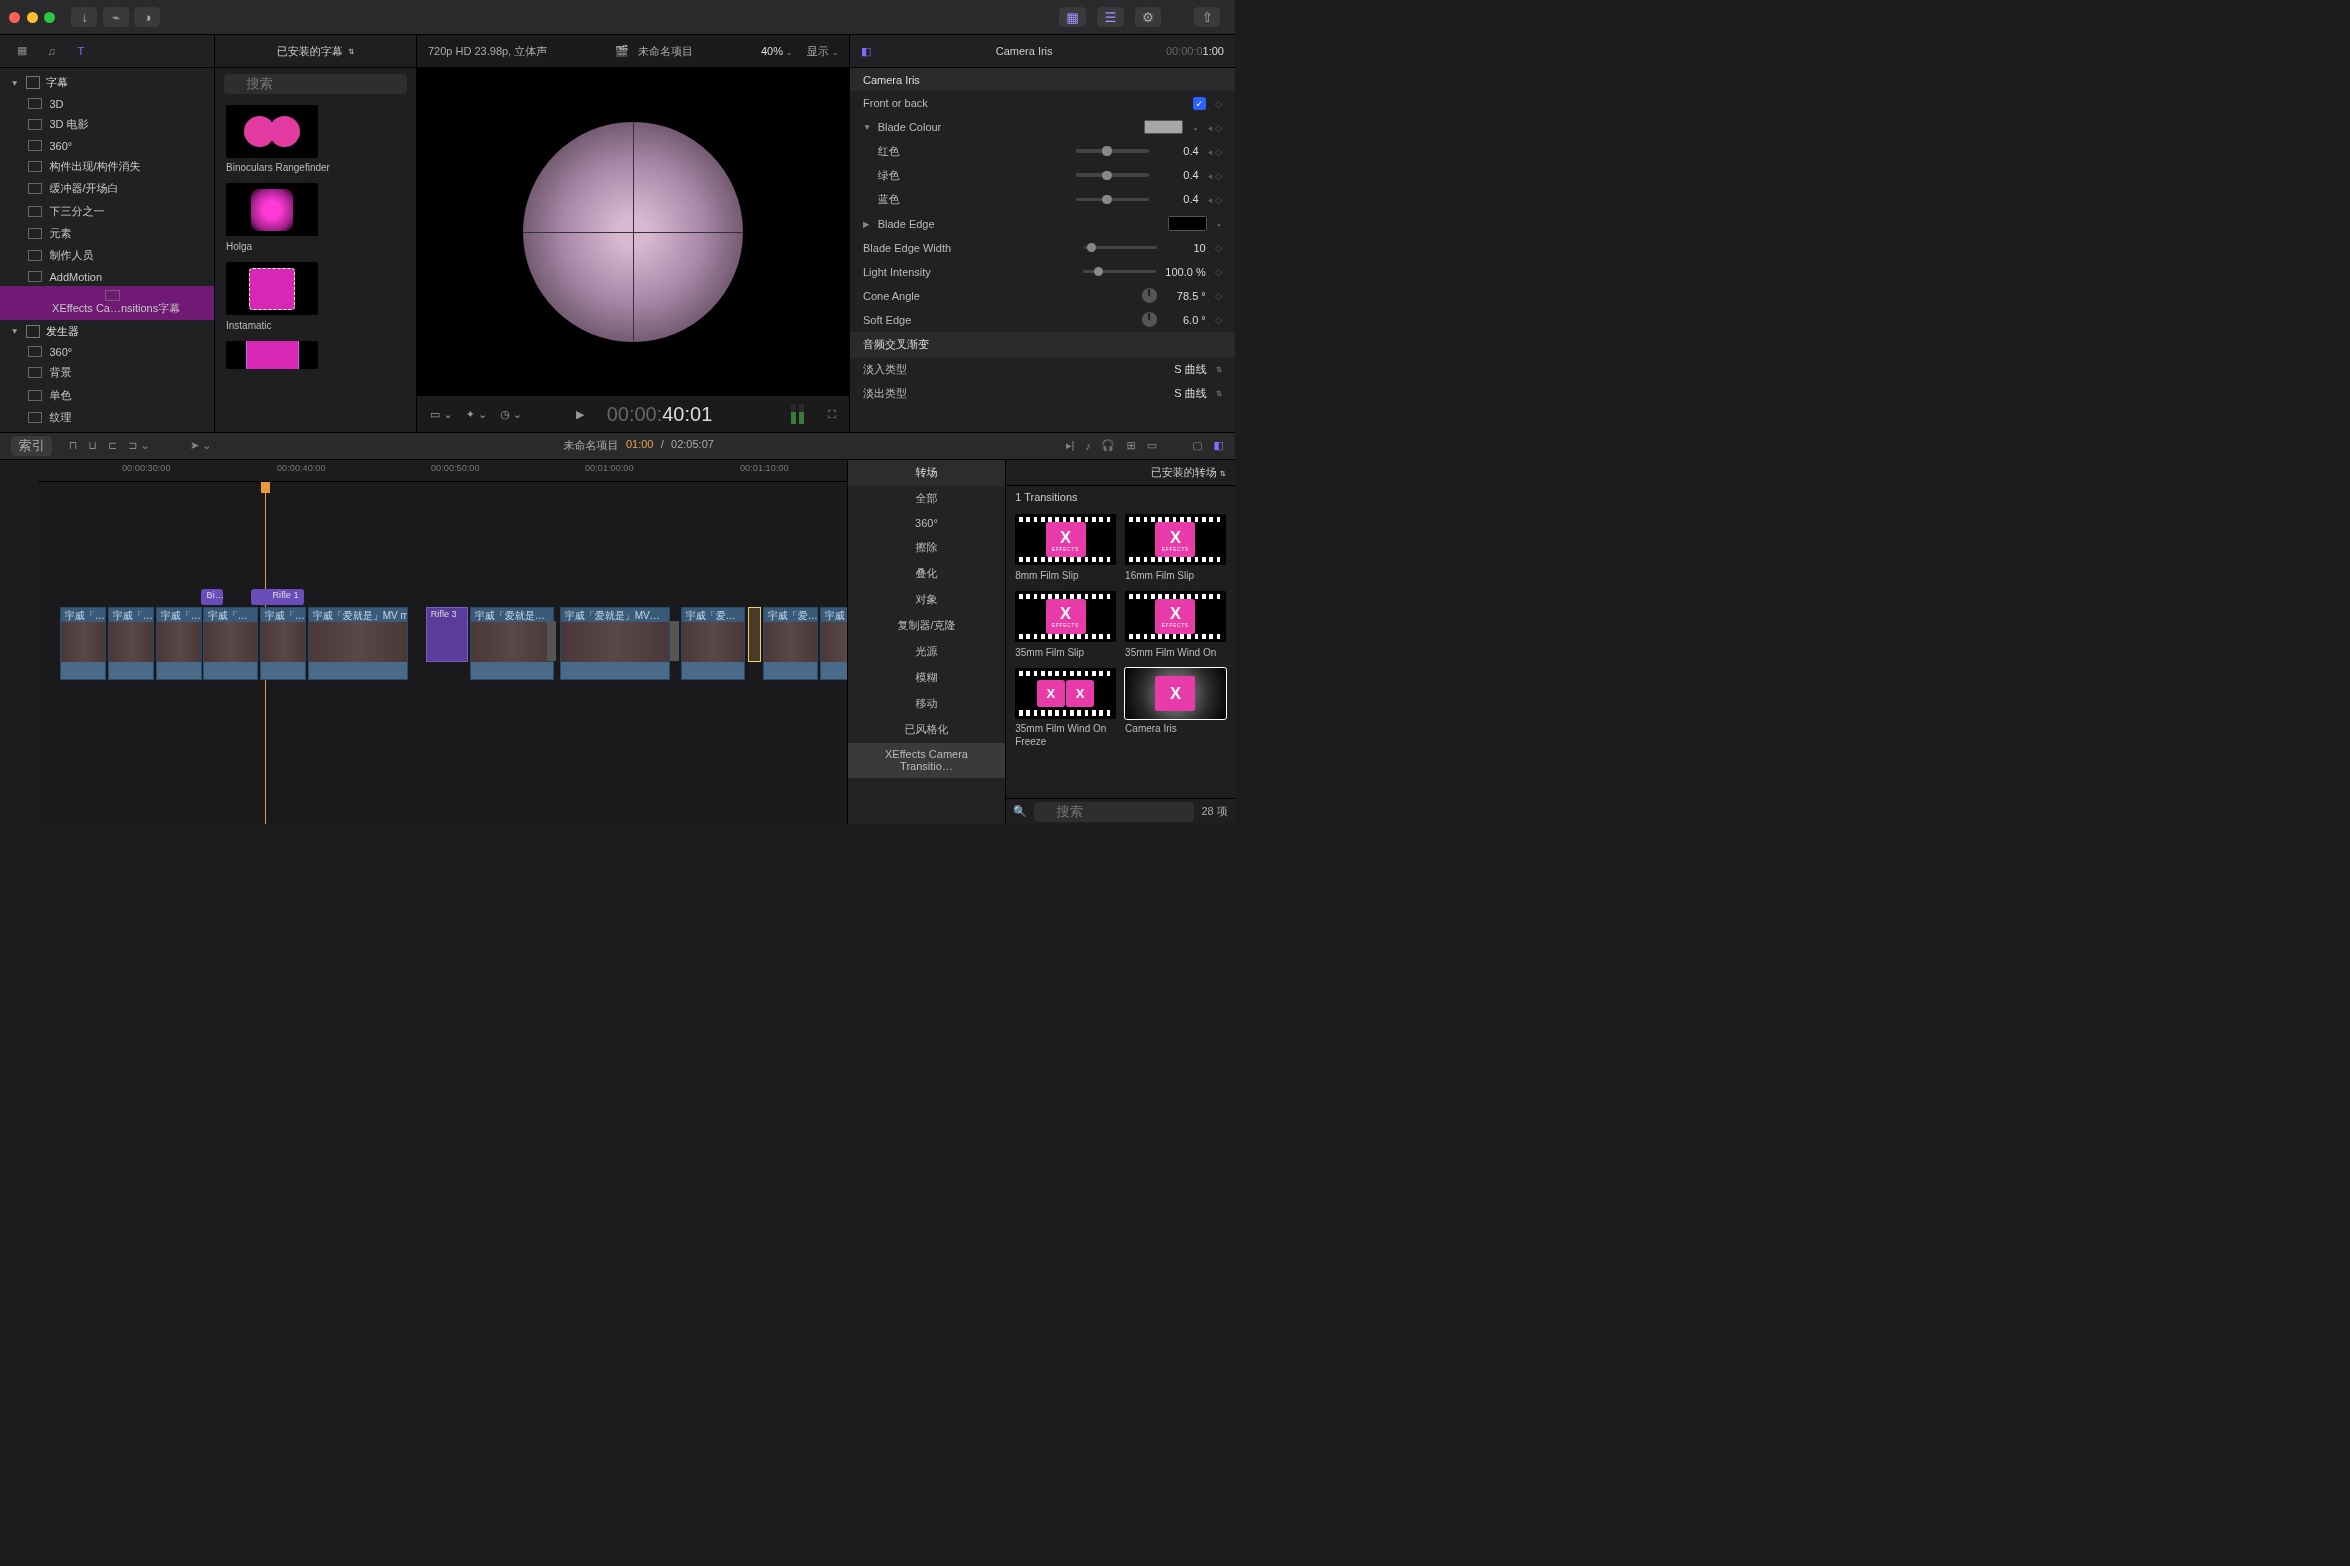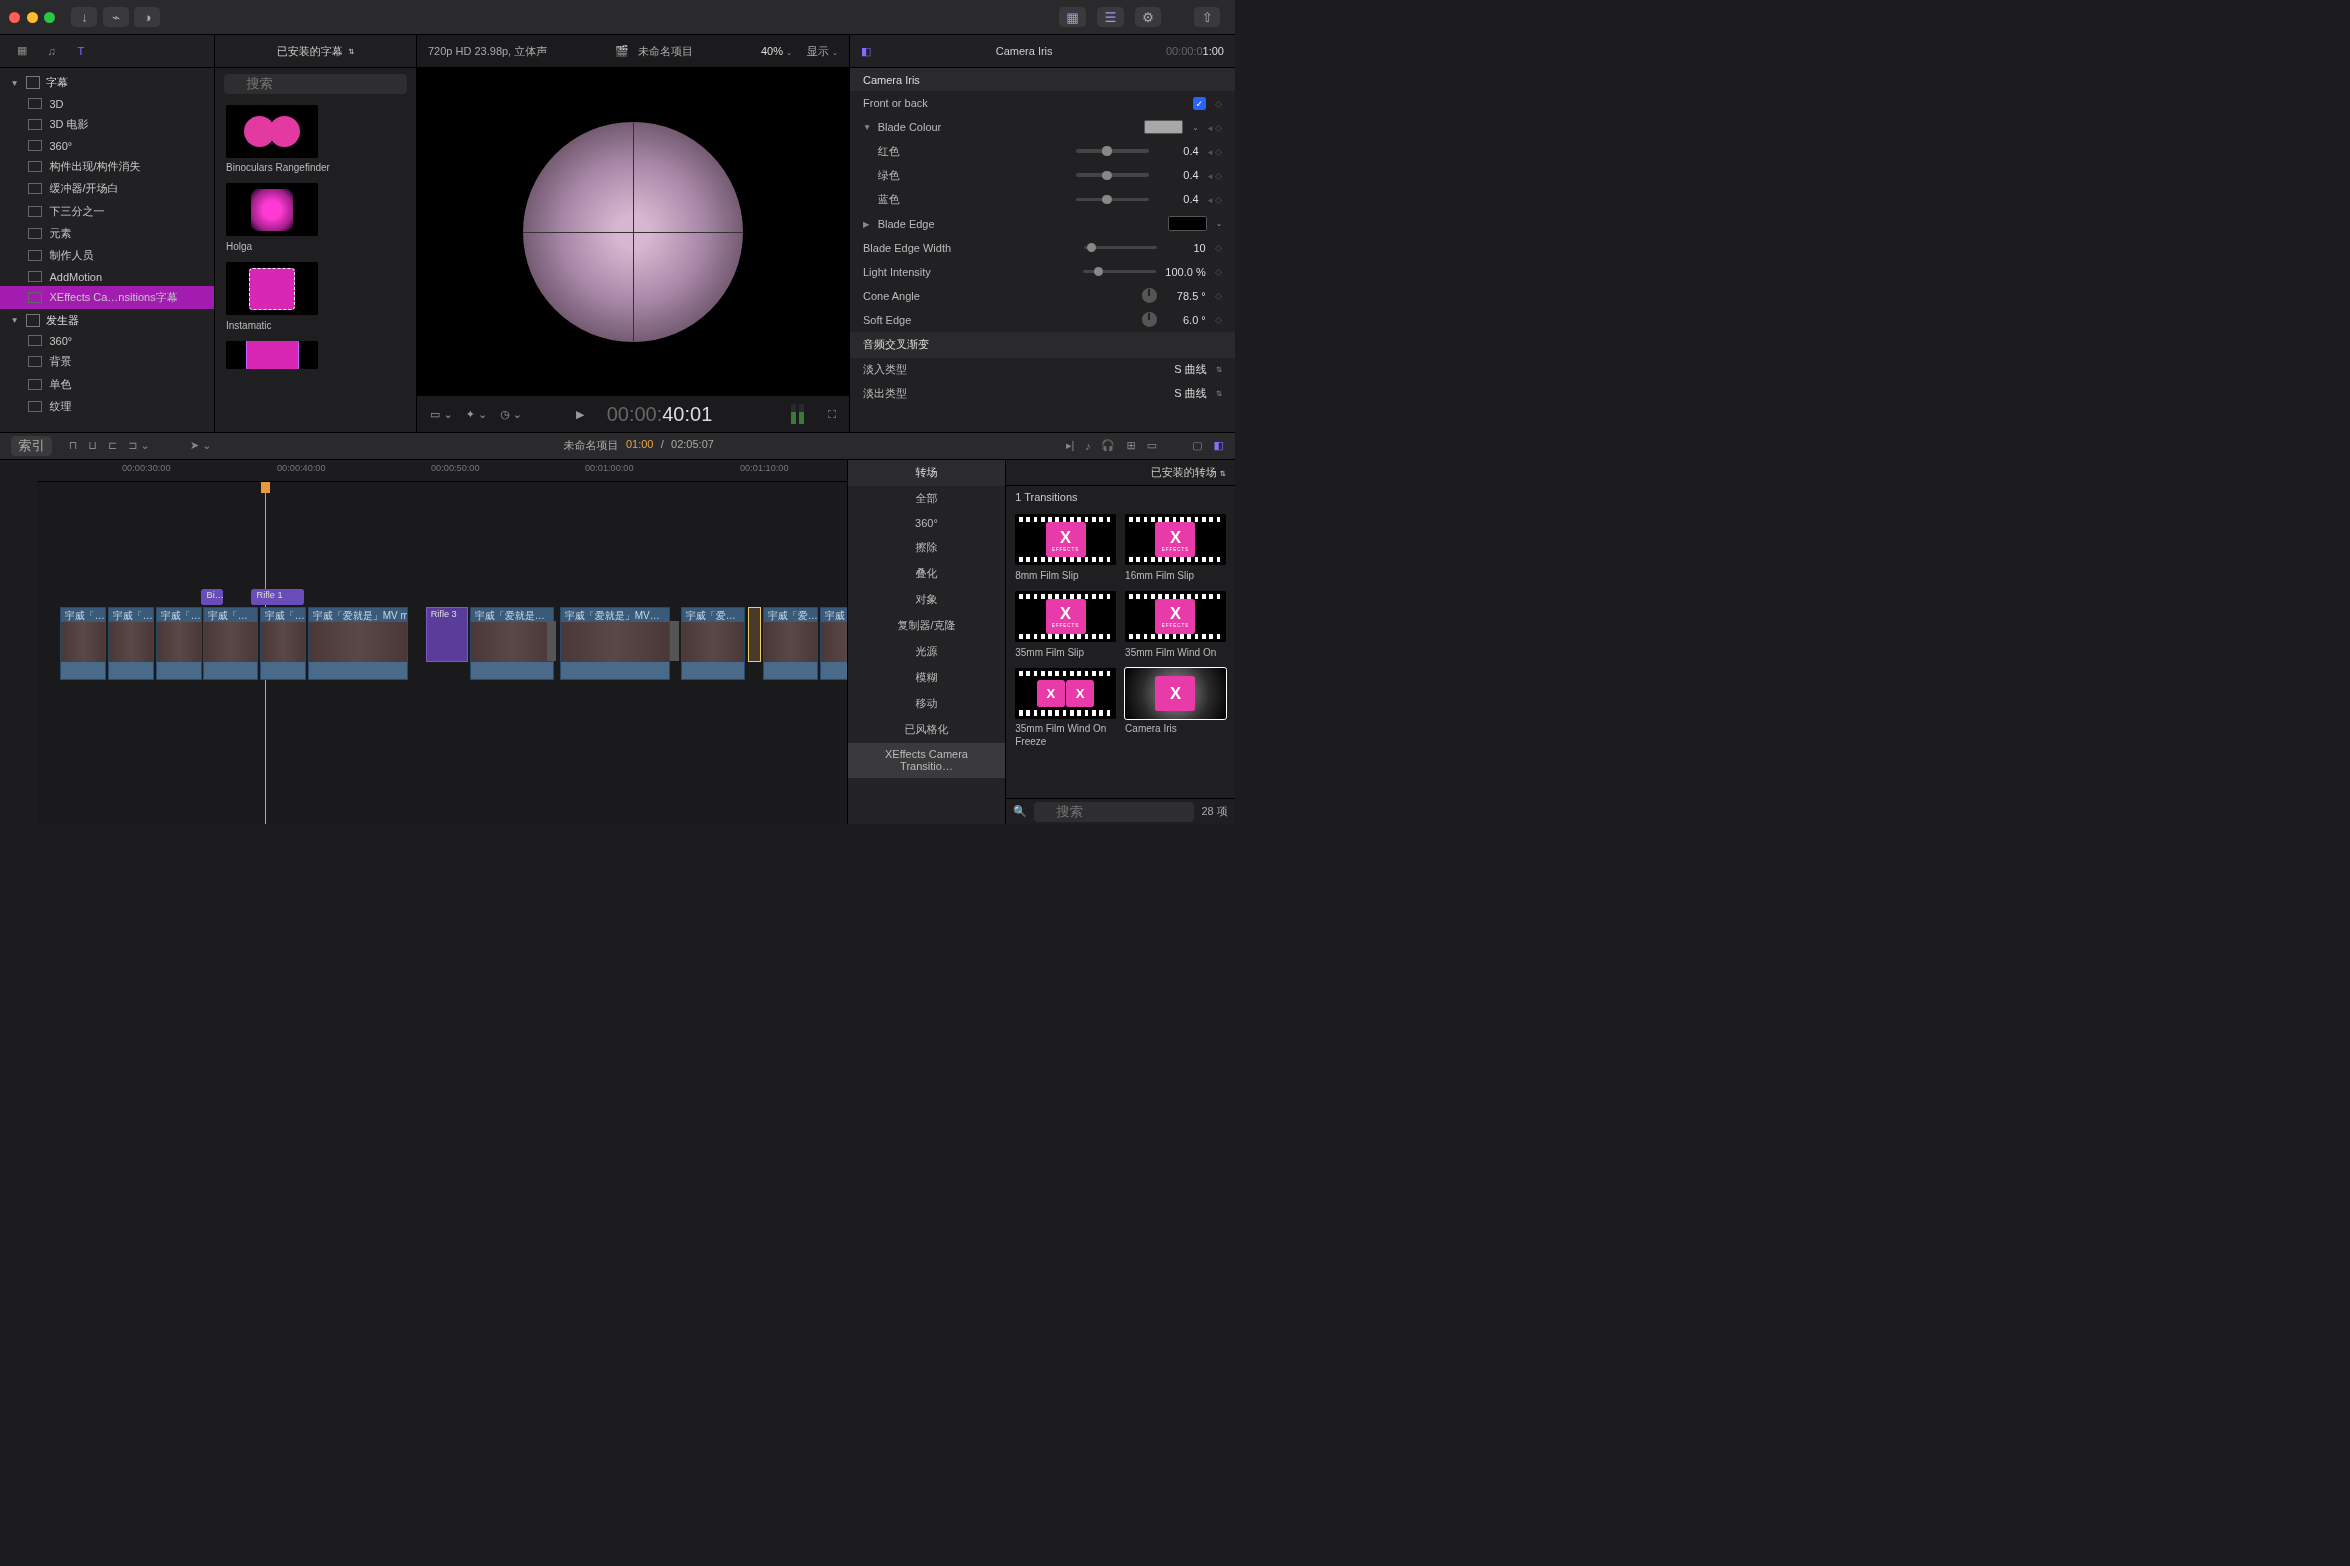--- a/index.html
+++ b/index.html
@@ -25,21 +25,21 @@
 .sidebar { width: 215px; background: #212123; border-right: 0.9px solid #000; overflow: hidden; }
 .side-tabs { height: 33px; display: flex; align-items: center; gap: 11px; padding: 0 13px; border-bottom: 0.9px solid #000; }
 .side-tab-ic { width: 18.4px; height: 18.4px; display: inline-flex; align-items: center; justify-content: center; color: #888; }
 .side-tab-ic.active { color: #7c6cff; }
 .side-list { padding-top: 3.7px; overflow-y: auto; height: calc(100% - 33px); }
 .side-group { display: flex; align-items: center; padding: 3.7px 9.2px; color: #ddd; }
 .side-group .tri { width: 11px; text-align: center; color: #999; font-size: 8.3px; }
 .side-group .ic { width: 14.7px; height: 13px; margin: 0 5.5px; display: inline-block; border: 0.9px solid #777; }
 .side-item { display: flex; align-items: center; padding: 3.7px 9.2px 3.7px 27.5px; color: #c8c8c8; }
 .side-item .ic { width: 14.7px; height: 11px; margin-right: 7.3px; border: 0.9px solid #666; display: inline-block; }
-.side-item.selected { background: #a21caf; }
+.side-item.selected { background: #701a75; flex-direction: column; }
 
 
 .browser { width: 202px; background: #1f1f21; border-right: 0.9px solid #000; display: flex; flex-direction: column; }
 .browser-head { height: 33px; display: flex; align-items: center; justify-content: center; border-bottom: 0.9px solid #000; color: #ccc; }
 .browser-head .dd { display: flex; align-items: center; gap: 5.5px; }
 .search-row { padding: 5.5px 9.2px; }
 .search { background: #2e2e30; border: none; border-radius: 3.7px; padding: 3.7px 7.3px 3.7px 22px; color: #aaa; width: 100%; height: 20px; position: relative; }
 .search-wrap { position: relative; }
 .search-wrap .mag { position: absolute; left: 7.3px; top: 4.6px; color: #888; font-size: 11px; }
 .browser-grid { padding: 5.5px 11px; overflow-y: auto; flex: 1; }
@@ -105,21 +105,21 @@
 .bottom { display: flex; height: calc(100% - 35px - 397px - 27.5px); margin-left: 38px; }
 
 
 .timeline { flex: 1; background: #1a1a1c; display: flex; flex-direction: column; overflow: hidden; }
 .ruler { height: 22px; background: #1c1c1e; border-bottom: 0.9px solid #000; position: relative; color: #777; font-size: 9.2px; font-family: monospace; }
 .ruler .tick { position: absolute; top: 3.7px; }
 .playhead { position: absolute; top: 0; bottom: 0; width: 0.9px; background: #e89a3a; }
 .playhead .head { width: 8.3px; height: 11px; background: #e89a3a; position: absolute; top: 0; left: -3.7px; }
 .tracks { flex: 1; position: relative; background: #1a1a1c; }
 .title-track { position: absolute; top: 107px; left: 0; right: 0; height: 16.5px; }
-.title-clip { position: absolute; height: 16.5px; background: #6a4db8; border-radius: 2.8px; color: #ddd; font-size: 9.2px; padding: 1.8px 5.5px; overflow: hidden; white-space: nowrap; }
+.title-clip { position: absolute; height: 16.5px; background: #6a4db8; border-radius: 2.8px; color: #ddd; font-size: 9.2px; padding: 1.8px 5.5px; overflow: hidden; white-space: nowrap; text-align: right; }
 .video-track { position: absolute; top: 125px; left: 0; right: 0; height: 73px; }
 .clip { position: absolute; top: 0; height: 73px; background: #3a5a7a; border: 0.9px solid #2a4a6a; overflow: hidden; }
 .clip .clip-label { position: absolute; top: 1.8px; left: 3.7px; color: #c8d8e8; font-size: 10px; white-space: nowrap; overflow: hidden; }
 .clip .clip-body { position: absolute; top: 14.7px; left: 0; right: 0; height: 40px; background: linear-gradient(90deg, #4a3838, #5a4848, #4a3838); }
 .clip .clip-audio { position: absolute; bottom: 0; left: 0; right: 0; height: 16.5px; background: #4a6a8a; }
 .trans-clip { position: absolute; top: 0; height: 55px; background: #5a3d9a; border: 0.9px solid #7a5dba; color: #ddd; font-size: 9.2px; padding: 1.8px 3.7px; }
 .trans-clip.selected { border: 1.8px solid #f0d060; }
 .gap-block { position: absolute; top: 14.7px; height: 40px; background: #555; width: 9.2px; }
 
 

